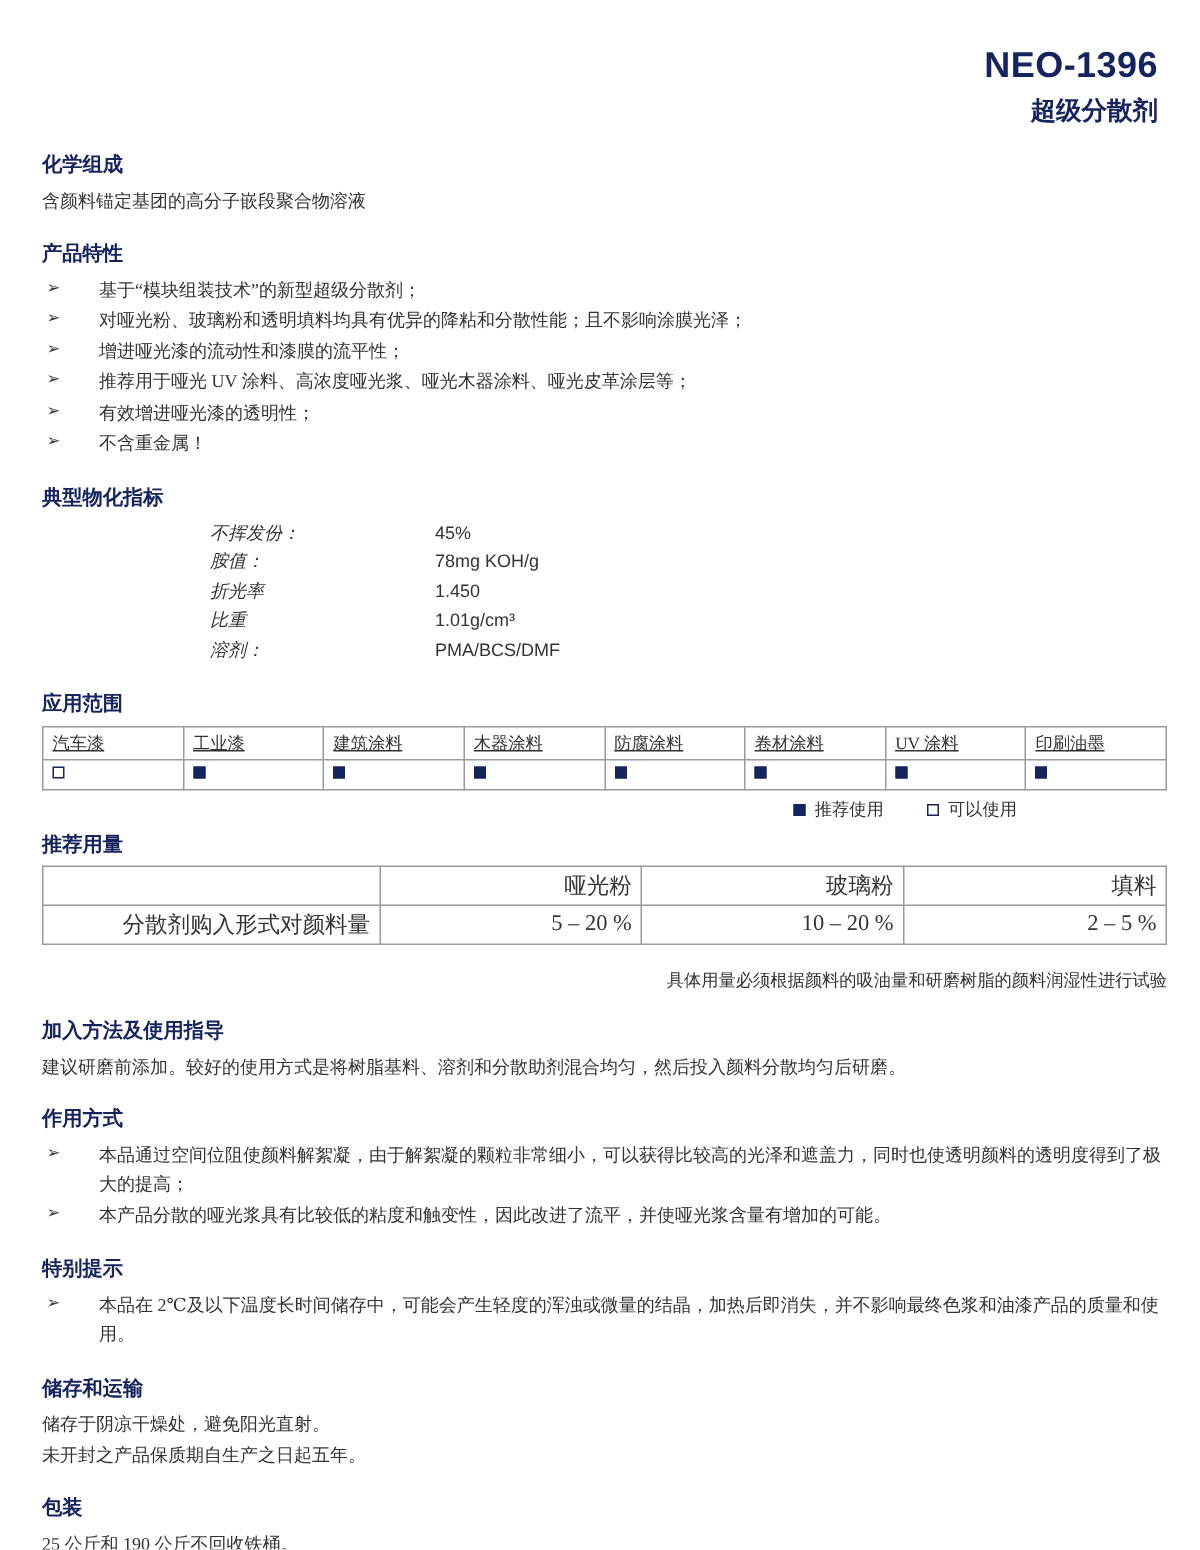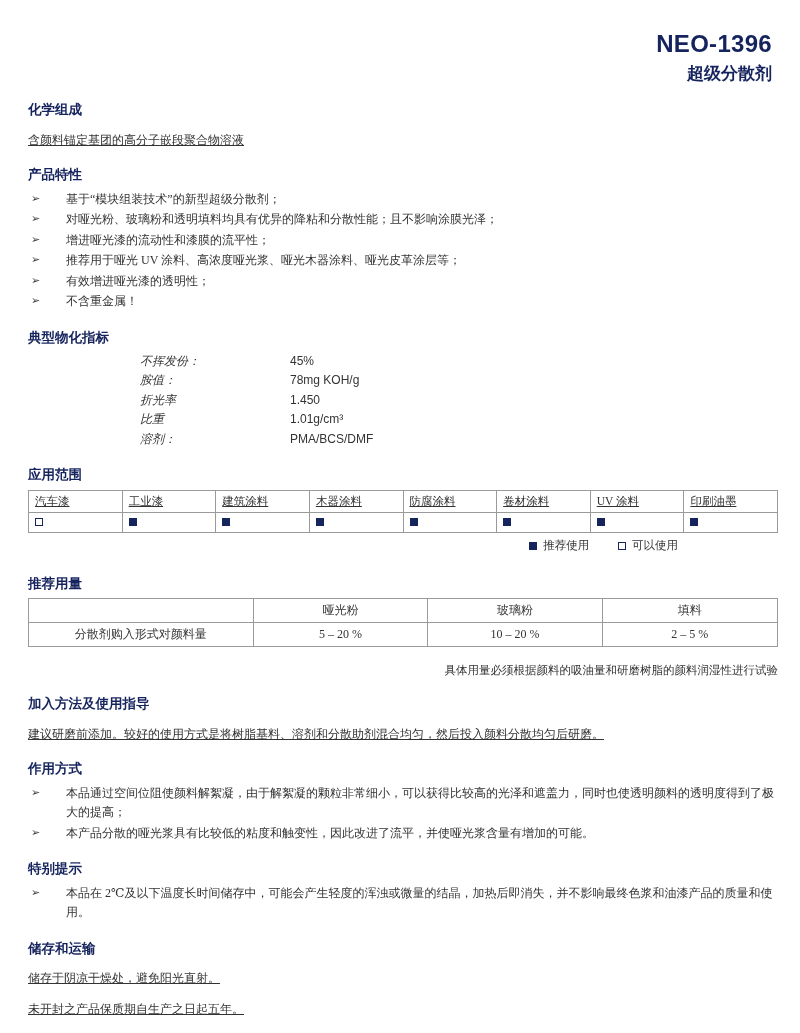--- a/index.html
+++ b/index.html
@@ -51,29 +51,28 @@
   }
 
   h2.section-title {
     font-size: 13.5px;
     font-weight: bold;
     color: #16245e;
     margin: 17px 0 6px 0;
     line-height: 1.3;
   }
   h2.section-title.tight {
-    margin-top: 22px;
+    margin-top: 7px;
   }
 
   p.para {
     font-size: 12px;
     line-height: 1.55;
-    margin: 12px 0 2px 0;
-    color: #333333;
-    text-decoration: underline;
+    margin: 0 0 2px 0;
+    color: #333333;
   }
 
   
   ul.arrow-list {
     list-style: none;
     margin: 0;
     padding: 0;
   }
   ul.arrow-list li {
     position: relative;
@@ -168,23 +167,23 @@
   
   table.dose-table {
     width: 100%;
     border-collapse: collapse;
     margin-top: 3px;
     table-layout: fixed;
   }
   table.dose-table th,
   table.dose-table td {
     border: 1px solid #9a9a9a;
-    font-size: 12px;
+    font-size: 15px;
     font-weight: normal;
-    text-align: center;
+    text-align: right;
     padding: 3px 6px;
     color: #333333;
     height: 21px;
     box-sizing: border-box;
   }
   .dose-note {
     text-align: right;
     font-size: 11.5px;
     color: #333333;
     margin-top: 16px;

